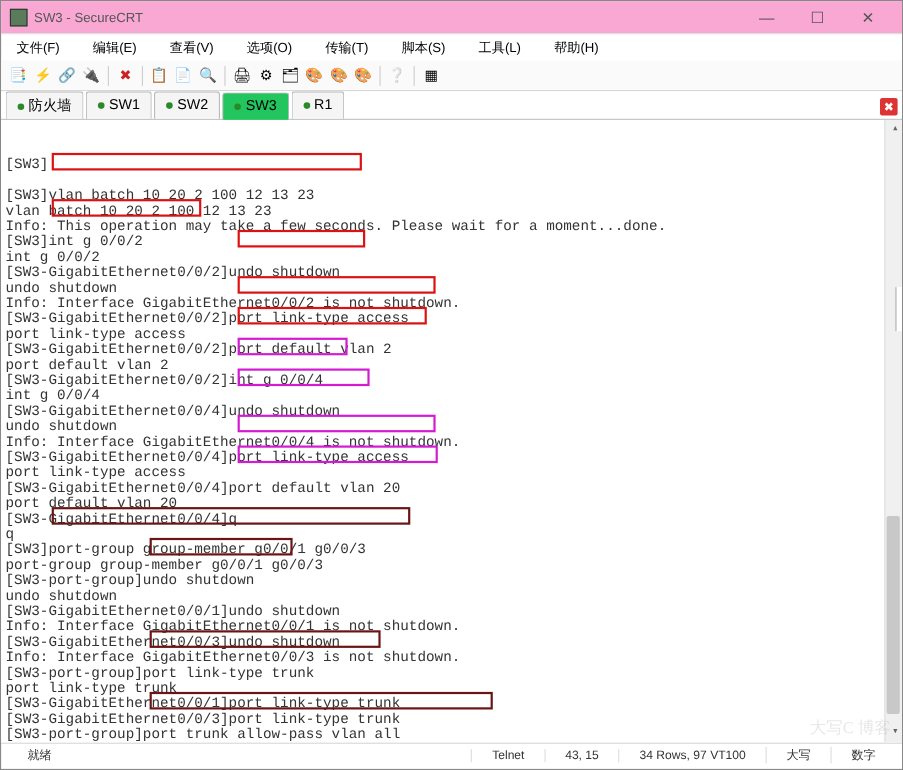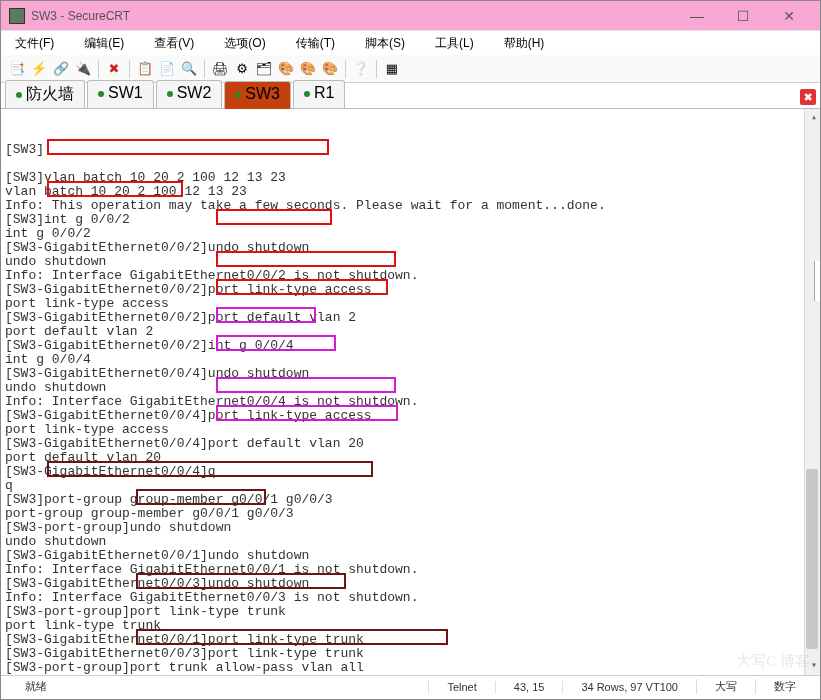--- a/index.html
+++ b/index.html
@@ -15,22 +15,22 @@
 .menubar { height: 24px; display: flex; align-items: center; padding: 0 6px; gap: 14px; }
 .menubar .menuitem { padding: 2px 8px; color: #000; }
 
 
 .toolbar { height: 28px; display: flex; align-items: center; padding: 2px 6px; gap: 2px; border-bottom: 1px solid #d0d0d0; background:#fafafa; }
 .toolbar .tbtn { width: 20px; height: 20px; display:flex; align-items:center; justify-content:center; font-size:13px; }
 .toolbar .sep { width:1px; height:18px; background:#ccc; margin: 0 3px; }
 
 
 .tabbar { height: 26px; display:flex; align-items:flex-end; padding: 0 4px; background:#fff; border-bottom: 1px solid #bbb; position:relative;}
-.tab { padding: 3px 10px; border: 1px solid #bbb; border-bottom:none; background:#f5f5f5; margin-right: 2px; border-radius: 3px 3px 0 0; font-size:16px; }
-.tab.active { background:#c2410c; position:relative; top:1px; }
+.tab { padding: 3px 10px; border: 1px solid #bbb; border-bottom:none; background:#f5f5f5; margin-right: 2px; border-radius: 3px 3px 0 0; font-size:13px; }
+.tab.active { background:#22c55e; position:relative; top:1px; }
 .tab .dot { display:inline-block; width:6px; height:6px; background:#2a8a2a; border-radius:50%; margin-right:4px; vertical-align:middle;}
 .tabbar .closeicon { margin-left:auto; width:16px; height:16px; background:#d33; color:#fff; display:flex; align-items:center; justify-content:center; font-size:11px; border-radius:2px; margin-bottom:3px;}
 
 
 .terminal { height: 566px; overflow:hidden; position:relative; background:#fff; font-family: "NSimSun","SimSun","Courier New", monospace; font-size: 13px; line-height: 14px; padding: 6px 4px; white-space: pre; color:#333; }
 .terminal .scrollbar { position:absolute; right:0; top:0; width:16px; height:100%; background:#f0f0f0; border-left:1px solid #ddd;}
 .terminal .scrollbar .thumb{ position:absolute; right:2px; top:360px; width:12px; height:180px; background:#c8c8c8; border-radius:2px;}
 .terminal .chev{position:absolute; right:3px; font-size:10px; color:#666;}
 .terminal .chev.up{top:2px;} .terminal .chev.dn{bottom:2px;}
 

